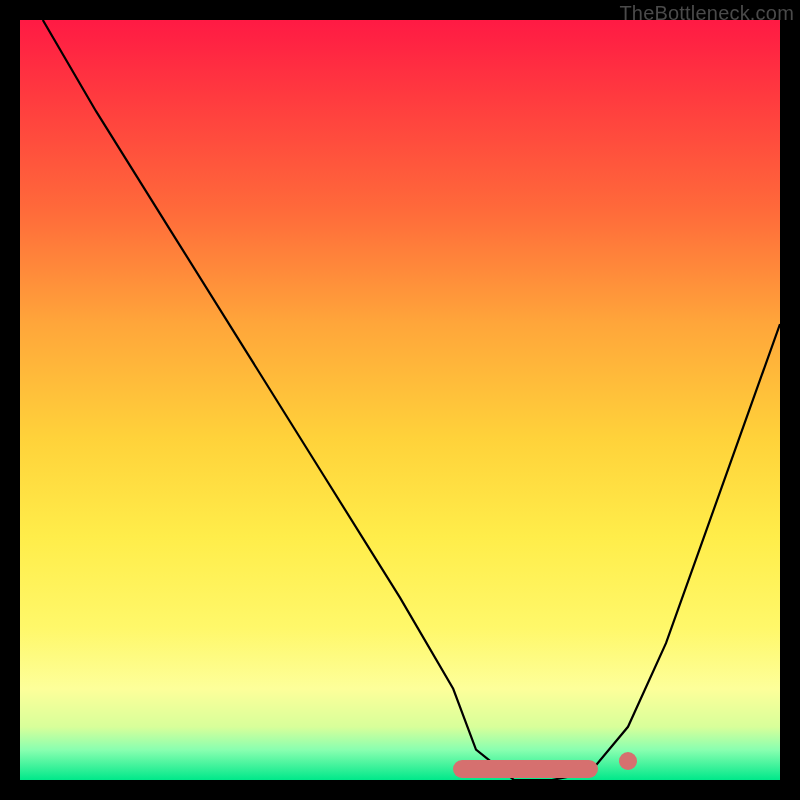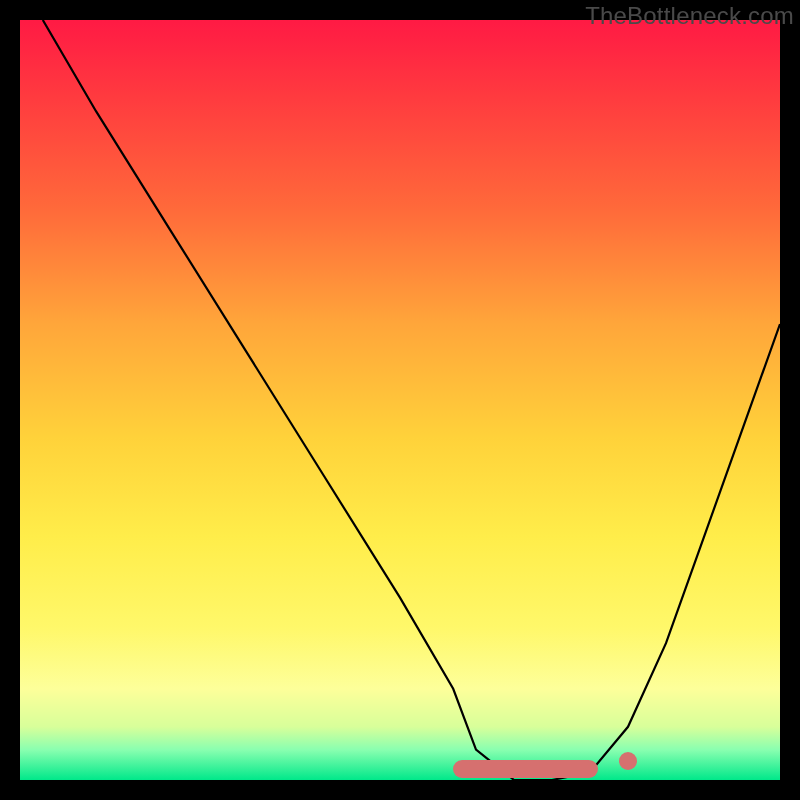--- a/index.html
+++ b/index.html
@@ -33,21 +33,21 @@
       #fdff9a 88%,
       #d8ff9a 93%,
       #8affb0 96%,
       #00e88a 100%);
   }
   .watermark {
     position: absolute;
     top: 2px;
     right: 6px;
     font-family: Arial, Helvetica, sans-serif;
-    font-size: 24px;
+    font-size: 20px;
     font-weight: 500;
     color: #4a4a4a;
     letter-spacing: 0.2px;
     z-index: 20;
     user-select: none;
   }
   svg.curve {
     position: absolute;
     left: 0;
     top: 0;

